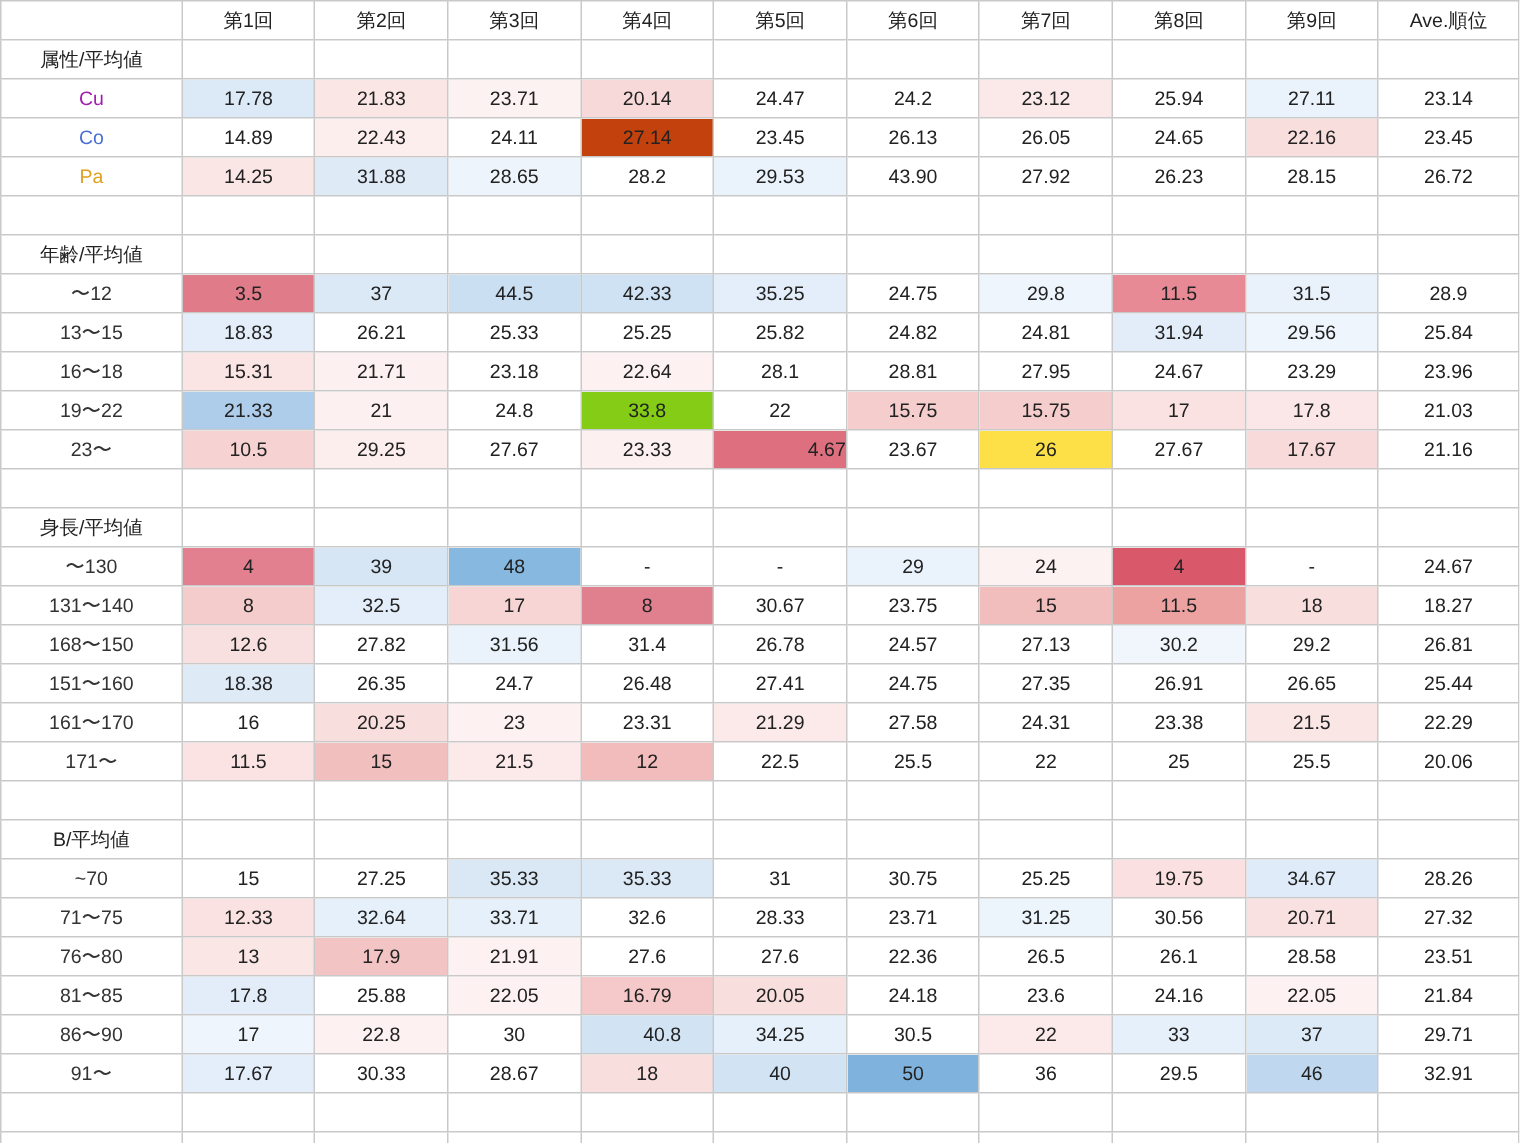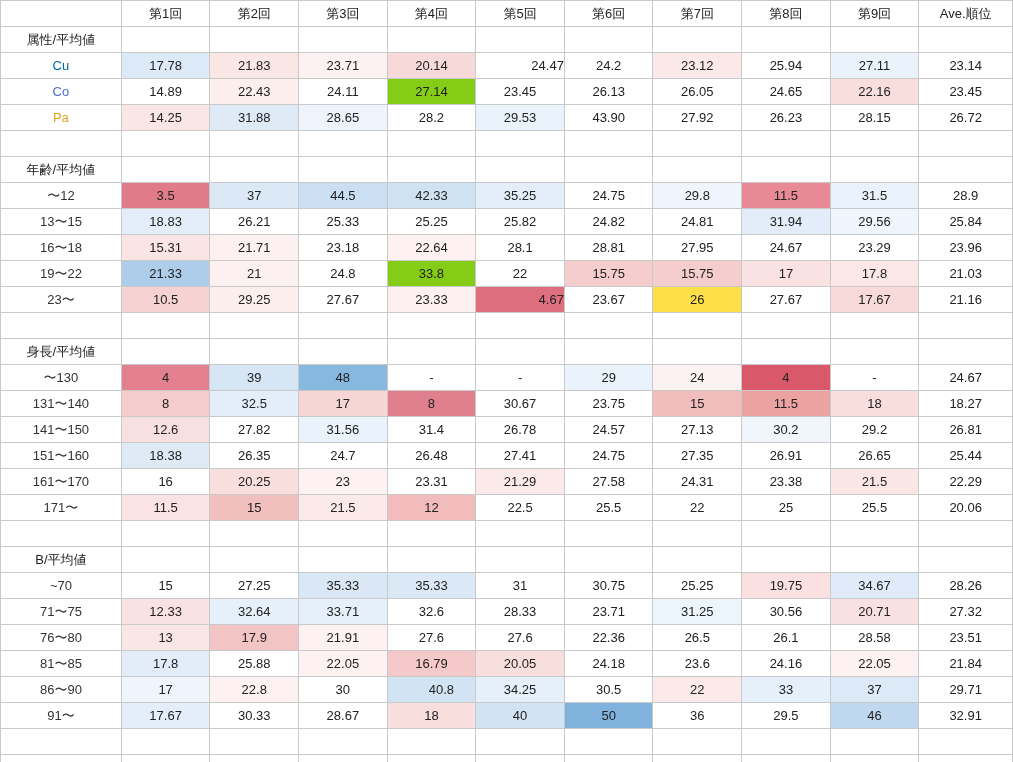--- a/index.html
+++ b/index.html
@@ -100,38 +100,38 @@
         <td class="blank"></td>
         <td class="blank"></td>
         <td class="blank"></td>
         <td class="blank"></td>
         <td class="blank"></td>
         <td class="blank"></td>
         <td class="blank"></td>
         <td class="blank avecol"></td>
       </tr>
       <tr>
-        <td class="rowhead labelcol" style="color: #0369a1;">Cu</td>
+        <td class="rowhead labelcol" style="color: #a21caf;">Cu</td>
         <td style="background: rgb(220, 233, 247);">17.78</td>
         <td style="background: rgb(251, 230, 230);">21.83</td>
         <td style="background: rgb(253, 242, 242);">23.71</td>
         <td style="background: rgb(248, 217, 217);">20.14</td>
-        <td style="background: rgb(255, 255, 255); text-align: right;">24.47</td>
+        <td style="background: rgb(255, 255, 255);">24.47</td>
         <td style="background: rgb(255, 255, 255);">24.2</td>
         <td style="background: rgb(251, 233, 233);">23.12</td>
         <td style="background: rgb(255, 255, 255);">25.94</td>
         <td style="background: rgb(234, 242, 251);">27.11</td>
         <td class="avecol" style="background: rgb(255, 255, 255);">23.14</td>
       </tr>
       <tr>
         <td class="rowhead labelcol" style="color: rgb(74, 111, 212);">Co</td>
         <td style="background: rgb(255, 255, 255);">14.89</td>
         <td style="background: rgb(253, 238, 238);">22.43</td>
         <td style="background: rgb(255, 255, 255);">24.11</td>
-        <td style="background: #84cc16;">27.14</td>
+        <td style="background: #c2410c;">27.14</td>
         <td style="background: rgb(255, 255, 255);">23.45</td>
         <td style="background: rgb(255, 255, 255);">26.13</td>
         <td style="background: rgb(255, 255, 255);">26.05</td>
         <td style="background: rgb(255, 255, 255);">24.65</td>
         <td style="background: rgb(249, 222, 222);">22.16</td>
         <td class="avecol" style="background: rgb(255, 255, 255);">23.45</td>
       </tr>
       <tr>
         <td class="rowhead labelcol" style="color: rgb(224, 160, 32);">Pa</td>
         <td style="background: rgb(251, 230, 230);">14.25</td>
@@ -282,21 +282,21 @@
         <td style="background: rgb(247, 213, 213);">17</td>
         <td style="background: rgb(224, 128, 143);">8</td>
         <td style="background: rgb(255, 255, 255);">30.67</td>
         <td style="background: rgb(255, 255, 255);">23.75</td>
         <td style="background: rgb(242, 189, 189);">15</td>
         <td style="background: rgb(237, 162, 162);">11.5</td>
         <td style="background: rgb(249, 222, 222);">18</td>
         <td class="avecol" style="background: rgb(255, 255, 255);">18.27</td>
       </tr>
       <tr>
-        <td class="rowhead labelcol" style="color: rgb(51, 51, 51);">141〜150</td>
+        <td class="rowhead labelcol" style="color: rgb(51, 51, 51);">168〜150</td>
         <td style="background: rgb(249, 224, 224);">12.6</td>
         <td style="background: rgb(255, 255, 255);">27.82</td>
         <td style="background: rgb(234, 242, 251);">31.56</td>
         <td style="background: rgb(255, 255, 255);">31.4</td>
         <td style="background: rgb(255, 255, 255);">26.78</td>
         <td style="background: rgb(255, 255, 255);">24.57</td>
         <td style="background: rgb(255, 255, 255);">27.13</td>
         <td style="background: rgb(240, 246, 252);">30.2</td>
         <td style="background: rgb(255, 255, 255);">29.2</td>
         <td class="avecol" style="background: rgb(255, 255, 255);">26.81</td>

